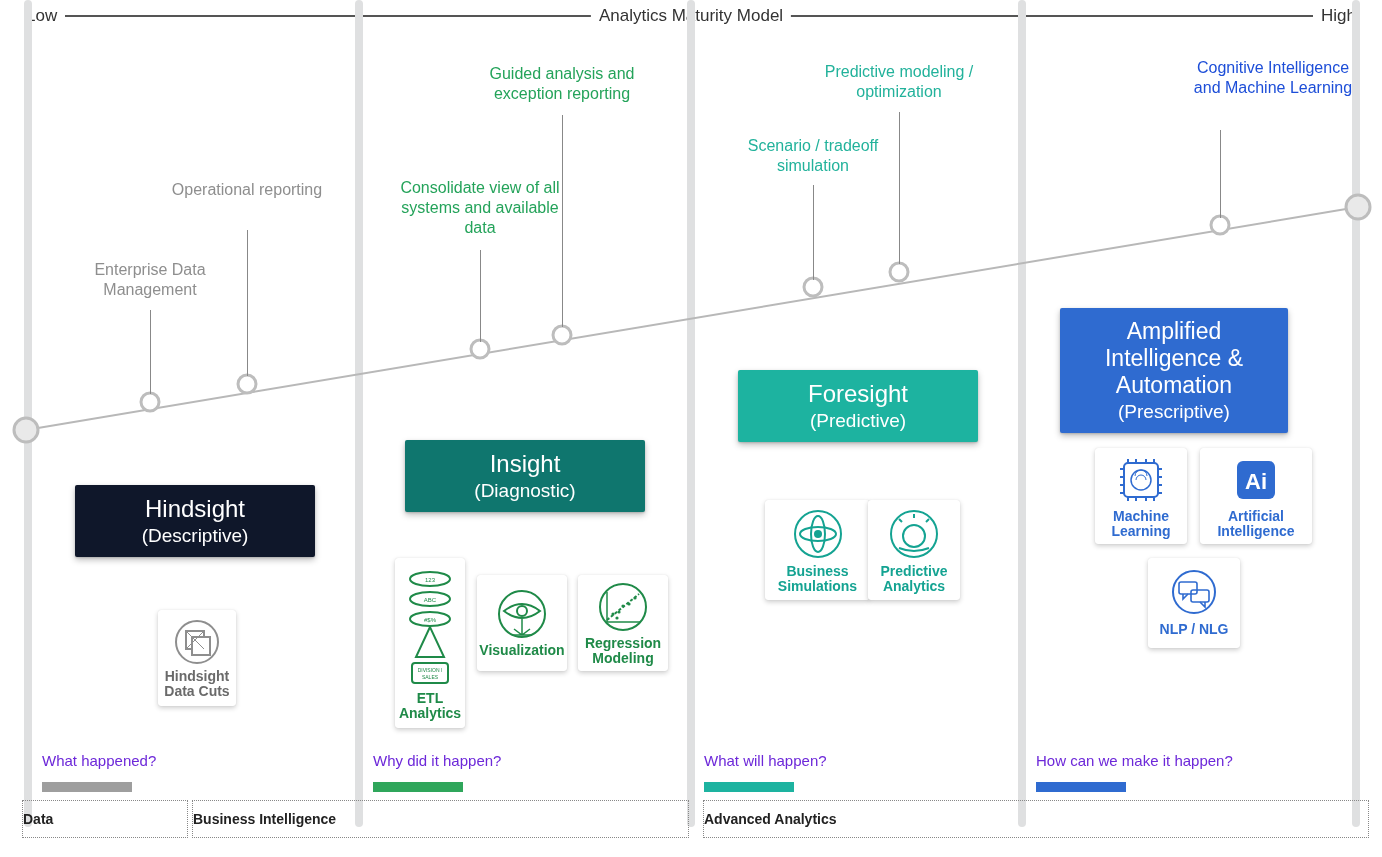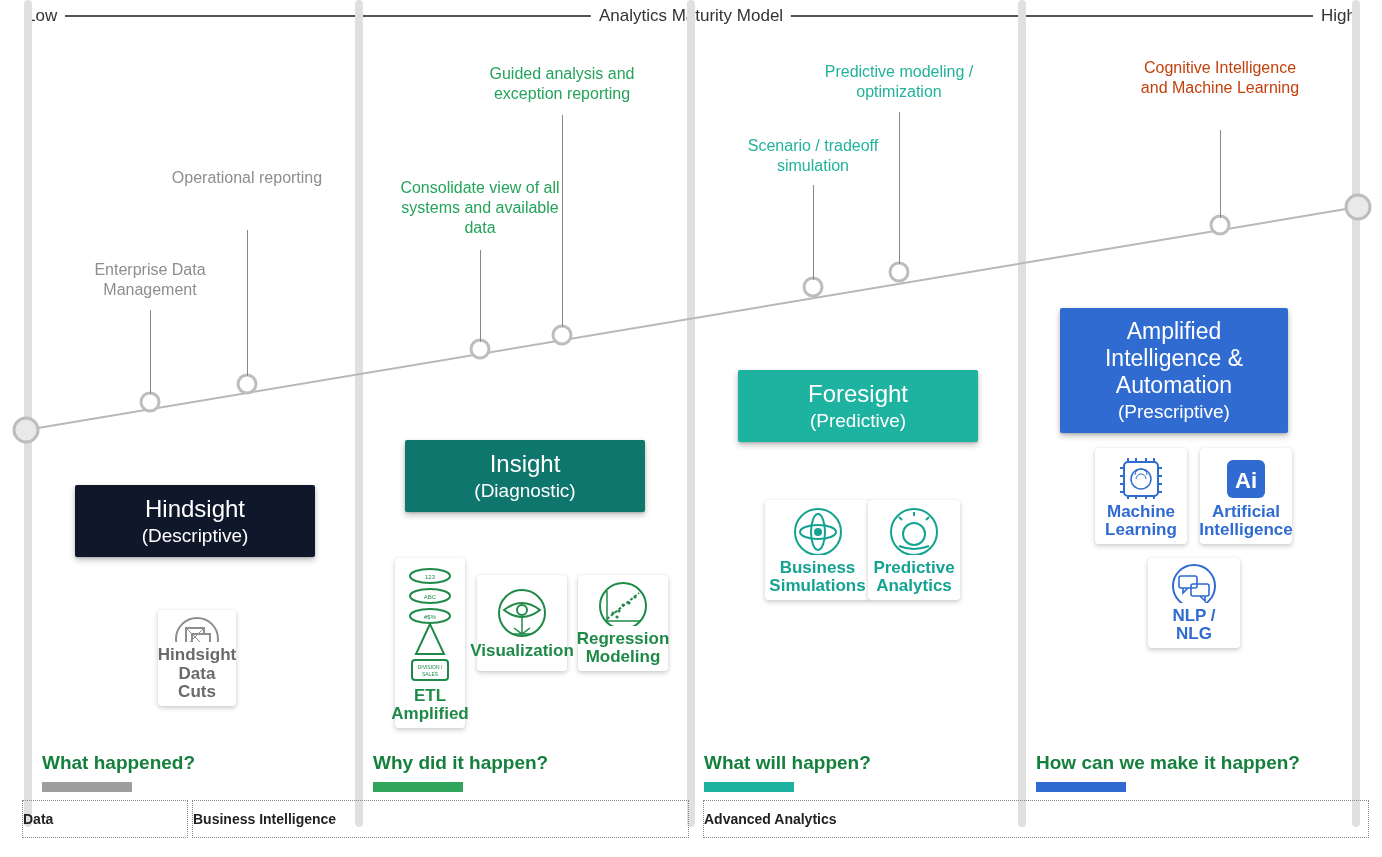--- a/index.html
+++ b/index.html
@@ -47,23 +47,23 @@
     padding: 10px 14px;
     border-radius: 2px;
     box-shadow: 0 3px 6px rgba(0,0,0,0.25), 0 1px 2px rgba(0,0,0,0.15);
     font-weight: 400;
   }
   .stage-title { font-size: 24px; margin-bottom: 2px; }
   .stage-sub { font-size: 19px; }
 
   .question {
     position: absolute;
-    font-size: 19px;
-    font-weight: 700;
-    color: #15803d;
+    font-size: 15px;
+    font-weight: 400;
+    color: #6d28d9;
   }
   .color-bar {
     position: absolute;
     height: 10px;
     width: 90px;
   }
   .footer-box {
     position: absolute;
     border: 1px dotted #888;
     height: 38px;
@@ -91,21 +91,21 @@
     border-radius: 3px;
     box-shadow: 0 2px 5px rgba(0,0,0,0.2), 0 0 1px rgba(0,0,0,0.15);
     display: flex;
     flex-direction: column;
     align-items: center;
     justify-content: center;
     gap: 4px;
     padding: 6px 6px 4px;
   }
   .tile .tl {
-    font-size: 17px;
+    font-size: 14px;
     text-align: center;
     line-height: 1.1;
     font-weight: 600;
   }
   .tile svg { display:block; }
 </style>
 </head>
 <body>
 
 <div class="header-line"></div>
@@ -131,36 +131,36 @@
   <circle cx="562" cy="335" r="9" fill="#fff" stroke="#bdbdbd" stroke-width="3"></circle>
   <circle cx="813" cy="287" r="9" fill="#fff" stroke="#bdbdbd" stroke-width="3"></circle>
   <circle cx="899" cy="272" r="9" fill="#fff" stroke="#bdbdbd" stroke-width="3"></circle>
   <circle cx="1220" cy="225" r="9" fill="#fff" stroke="#bdbdbd" stroke-width="3"></circle>
 </svg>
 
 <div class="ann-stem" style="left:150px; top:310px; height:84px"></div>
 <div class="ann" style="left:65px; top:260px; color:#8e8e8e">Enterprise Data Management</div>
 
 <div class="ann-stem" style="left:247px; top:230px; height:146px"></div>
-<div class="ann" style="left:162px; top:168px; color:#8e8e8e">Operational reporting</div>
+<div class="ann" style="left:162px; top:180px; color:#8e8e8e">Operational reporting</div>
 
 <div class="ann-stem" style="left:480px; top:250px; height:92px"></div>
 <div class="ann" style="left:395px; top:178px; color:#24a35a">Consolidate view of all systems and available data</div>
 
 <div class="ann-stem" style="left:562px; top:115px; height:212px"></div>
 <div class="ann" style="left:477px; top:64px; color:#24a35a">Guided analysis and exception reporting</div>
 
 <div class="ann-stem" style="left:813px; top:185px; height:95px"></div>
 <div class="ann" style="left:728px; top:136px; color:#22b29b">Scenario / tradeoff simulation</div>
 
 <div class="ann-stem" style="left:899px; top:112px; height:152px"></div>
 <div class="ann" style="left:814px; top:62px; color:#22b29b">Predictive modeling / optimization</div>
 
 <div class="ann-stem" style="left:1220px; top:130px; height:88px"></div>
-<div class="ann" style="left:1135px; top:58px; color:#c2410c">Cognitive Intelligence and Machine Learning</div>
+<div class="ann" style="left:1188px; top:58px; color:#1d4ed8">Cognitive Intelligence and Machine Learning</div>
 
 <div class="stage-box" style="left:75px; top:485px; width:240px; background:#0f172a">
   <div class="stage-title">Hindsight</div>
   <div class="stage-sub">(Descriptive)</div>
 </div>
 <div class="tile" style="left:158px; top:610px; width:78px; height:96px">
   <svg width="46" height="46">
       <circle cx="23" cy="23" r="21" fill="none" stroke="#8e8e8e" stroke-width="2"></circle>
     <rect x="12" y="12" width="18" height="18" fill="none" stroke="#8e8e8e" stroke-width="2"></rect>
     <rect x="18" y="18" width="18" height="18" fill="#fff" stroke="#8e8e8e" stroke-width="2"></rect>
@@ -181,21 +181,21 @@
     <ellipse cx="24" cy="32" rx="20" ry="7" fill="none" stroke="#1f8a48" stroke-width="2"></ellipse>
     <ellipse cx="24" cy="52" rx="20" ry="7" fill="none" stroke="#1f8a48" stroke-width="2"></ellipse>
     <path d="M24 60 L10 90 L38 90 Z" fill="none" stroke="#1f8a48" stroke-width="2"></path>
     <rect x="6" y="96" width="36" height="20" rx="3" fill="none" stroke="#1f8a48" stroke-width="2"></rect>
     <text x="24" y="15" font-size="6" text-anchor="middle" fill="#1f8a48">123</text>
     <text x="24" y="35" font-size="6" text-anchor="middle" fill="#1f8a48">ABC</text>
     <text x="24" y="55" font-size="6" text-anchor="middle" fill="#1f8a48">#$%</text>
     <text x="24" y="105" font-size="5" text-anchor="middle" fill="#1f8a48">DIVISION I</text>
     <text x="24" y="112" font-size="5" text-anchor="middle" fill="#1f8a48">SALES</text>
   </svg>
-  <div class="tl" style="color:#1f8a48">ETL Amplified</div>
+  <div class="tl" style="color:#1f8a48">ETL Analytics</div>
 </div>
 <div class="tile" style="left:477px; top:575px; width:90px; height:96px">
   <svg width="56" height="50">
       <circle cx="28" cy="25" r="23" fill="none" stroke="#1f8a48" stroke-width="2"></circle>
     <path d="M10 22 Q28 8 46 22 Q28 36 10 22 Z" fill="none" stroke="#1f8a48" stroke-width="2"></path>
     <circle cx="28" cy="22" r="5" fill="none" stroke="#1f8a48" stroke-width="2"></circle>
     <path d="M28 30 L28 46 M18 46 L38 46 M20 40 L28 46 L36 40" stroke="#1f8a48" stroke-width="1.5" fill="none"></path>
   </svg>
   <div class="tl" style="color:#1f8a48">Visualization</div>
 </div>
@@ -264,21 +264,21 @@
         <line x1="6" y1="30" x2="10" y2="30"></line>
         <line x1="6" y1="38" x2="10" y2="38"></line>
       <line x1="44" y1="14" x2="48" y2="14"></line>
         <line x1="44" y1="22" x2="48" y2="22"></line>
         <line x1="44" y1="30" x2="48" y2="30"></line>
         <line x1="44" y1="38" x2="48" y2="38"></line>
     </g>
   </svg>
   <div class="tl" style="color:#2f6bd0">Machine Learning</div>
 </div>
-<div class="tile" style="left:1200px; top:448px; width:92px; height:96px">
+<div class="tile" style="left:1200px; top:448px; width:112px; height:96px">
   <svg width="54" height="50">
     <rect x="8" y="6" width="38" height="38" rx="6" fill="#2f6bd0"></rect>
     <text x="27" y="34" font-size="22" font-weight="700" text-anchor="middle" fill="#fff">Ai</text>
   </svg>
   <div class="tl" style="color:#2f6bd0">Artificial Intelligence</div>
 </div>
 <div class="tile" style="left:1148px; top:558px; width:92px; height:90px">
   <svg width="54" height="48">
       <circle cx="27" cy="22" r="21" fill="none" stroke="#2f6bd0" stroke-width="2"></circle>
     <rect x="12" y="12" width="18" height="12" rx="2" fill="none" stroke="#2f6bd0" stroke-width="1.6"></rect>

